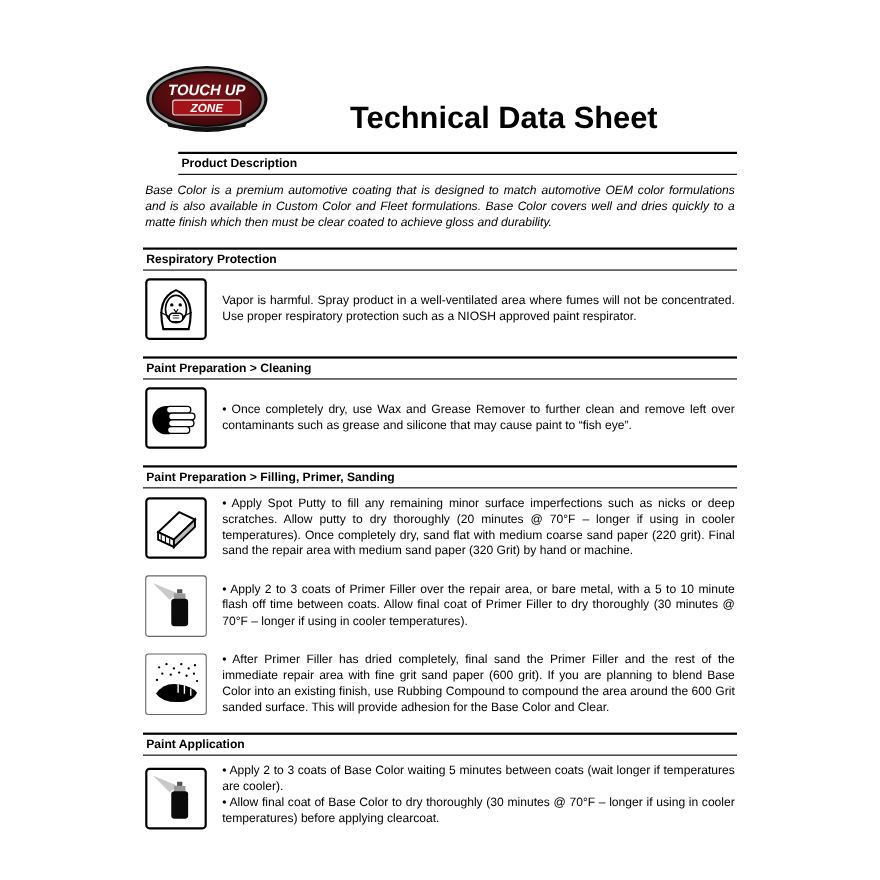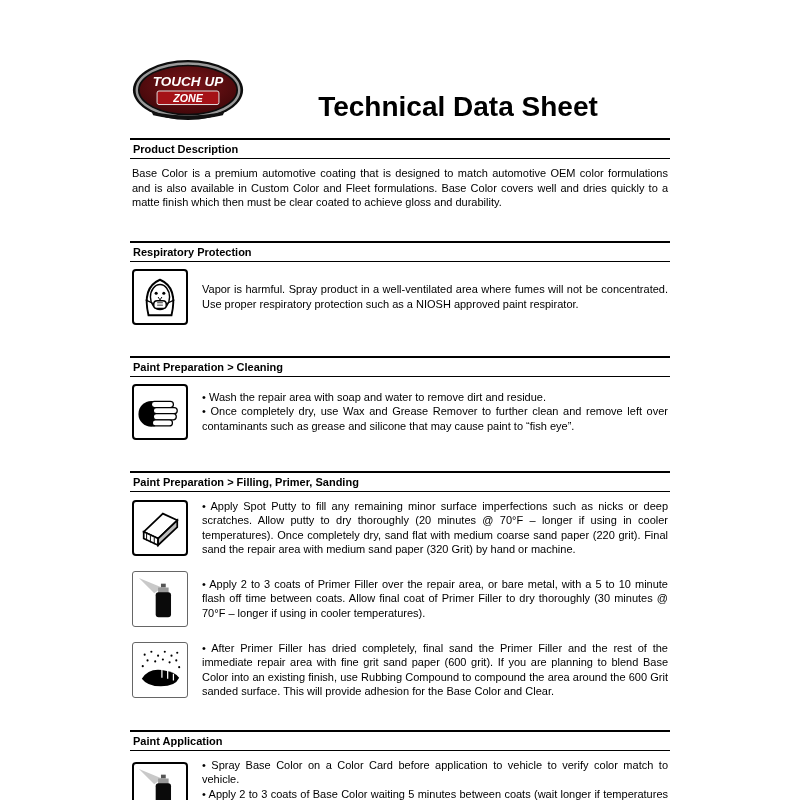--- a/index.html
+++ b/index.html
@@ -5,24 +5,24 @@
   * { margin:0; padding:0; box-sizing:border-box; }
   html,body { width:800px; height:800px; background:#fff; color:#000;
               font-family:"Liberation Sans",sans-serif; }
   .page { width:540px; margin:0 auto; padding-top:56px; }
 
   .header { display:flex; align-items:flex-end; margin-bottom:12px; }
   .logo { width:116px; height:70px; flex:0 0 auto; }
   .titles { flex:1; text-align:center; font-weight:bold; font-size:28px; line-height:1.35; }
 
   .sec-head { border-top:2px solid #000; border-bottom:1px solid #000;
-              font-weight:bold; font-size:11px; padding:3px 3px; margin-top:24px; }
-  .sec-head.first { margin-top:0; }
+              font-weight:bold; font-size:11px; padding:3px 3px; margin-top:8px; }
+  .sec-head.first { margin-top:0;margin-left:32px; }
 
-  .sec-body { font-size:11px; line-height:1.32; text-align:justify; padding:7px 2px 7px; }
+  .sec-body { font-size:11px; line-height:1.32; text-align:justify; padding:7px 2px 7px;font-style:italic; }
 
   .row { display:flex; gap:14px; padding:7px 2px; align-items:center;justify-content:center; }
   .row .text { flex:1; font-size:11px; line-height:1.32; text-align:justify; }
   .bullets div { margin:0; }
 
   .iconbox { width:56px; height:56px; border:1px solid #666; border-radius:3px;
              display:flex; align-items:center; justify-content:center;
              flex:0 0 auto; background:#fff; }
   .iconbox.heavy { border:2px solid #000; border-radius:4px; }
   .iconbox svg { width:46px; height:46px; }
@@ -82,21 +82,20 @@
         <circle cx="15" cy="26" r="13.5" fill="#000"></circle>
         <g fill="#fff" stroke="#000" stroke-width="1.3">
           <rect x="15" y="13" width="23" height="6.4" rx="3.2"></rect>
           <rect x="17" y="19.4" width="25" height="6.4" rx="3.2"></rect>
           <rect x="17" y="25.8" width="24" height="6.4" rx="3.2"></rect>
           <rect x="16" y="32.2" width="21" height="6.4" rx="3.2"></rect>
         </g>
       </svg>
     </div>
     <div class="text bullets">
-      <div>• Wash the repair area with soap and water to remove dirt and residue.</div>
       <div>• Once completely dry, use Wax and Grease Remover to further clean and remove left over contaminants such as grease and silicone that may cause paint to “fish eye”.</div>
     </div>
   </div>
 
   <div class="sec-head">Paint Preparation &gt; Filling, Primer, Sanding</div>
 
   <div class="row">
     <div class="iconbox heavy">
       <svg viewBox="0 0 48 48">
         <path d="M7 28 L27 9 L42 16 L22 35 Z" fill="#fff" stroke="#000" stroke-width="1.8"></path>
@@ -151,18 +150,18 @@
   <div class="row" style="align-items:flex-start;">
     <div class="iconbox heavy" style="margin-top:4px;">
       <svg viewBox="0 0 48 48">
         <polygon points="2,2 26,12 18,18" fill="#c9c9c9"></polygon>
         <rect x="25" y="8" width="5" height="4" fill="#555"></rect>
         <rect x="22" y="12" width="11" height="6" fill="#999"></rect>
         <rect x="19.5" y="17" width="16" height="26" rx="3" fill="#0a0a0a"></rect>
       </svg>
     </div>
     <div class="text bullets">
-      <div>• Spray Base Color on a Color Card before application to vehicle to verify color match to vehicle.</div>
       <div>• Apply 2 to 3 coats of Base Color waiting 5 minutes between coats (wait longer if temperatures are cooler).</div>
+      <div>• Allow final coat of Base Color to dry thoroughly (30 minutes @ 70°F – longer if using in cooler temperatures) before applying clearcoat.</div>
     </div>
   </div>
 
 </div>
 
 </body></html>

